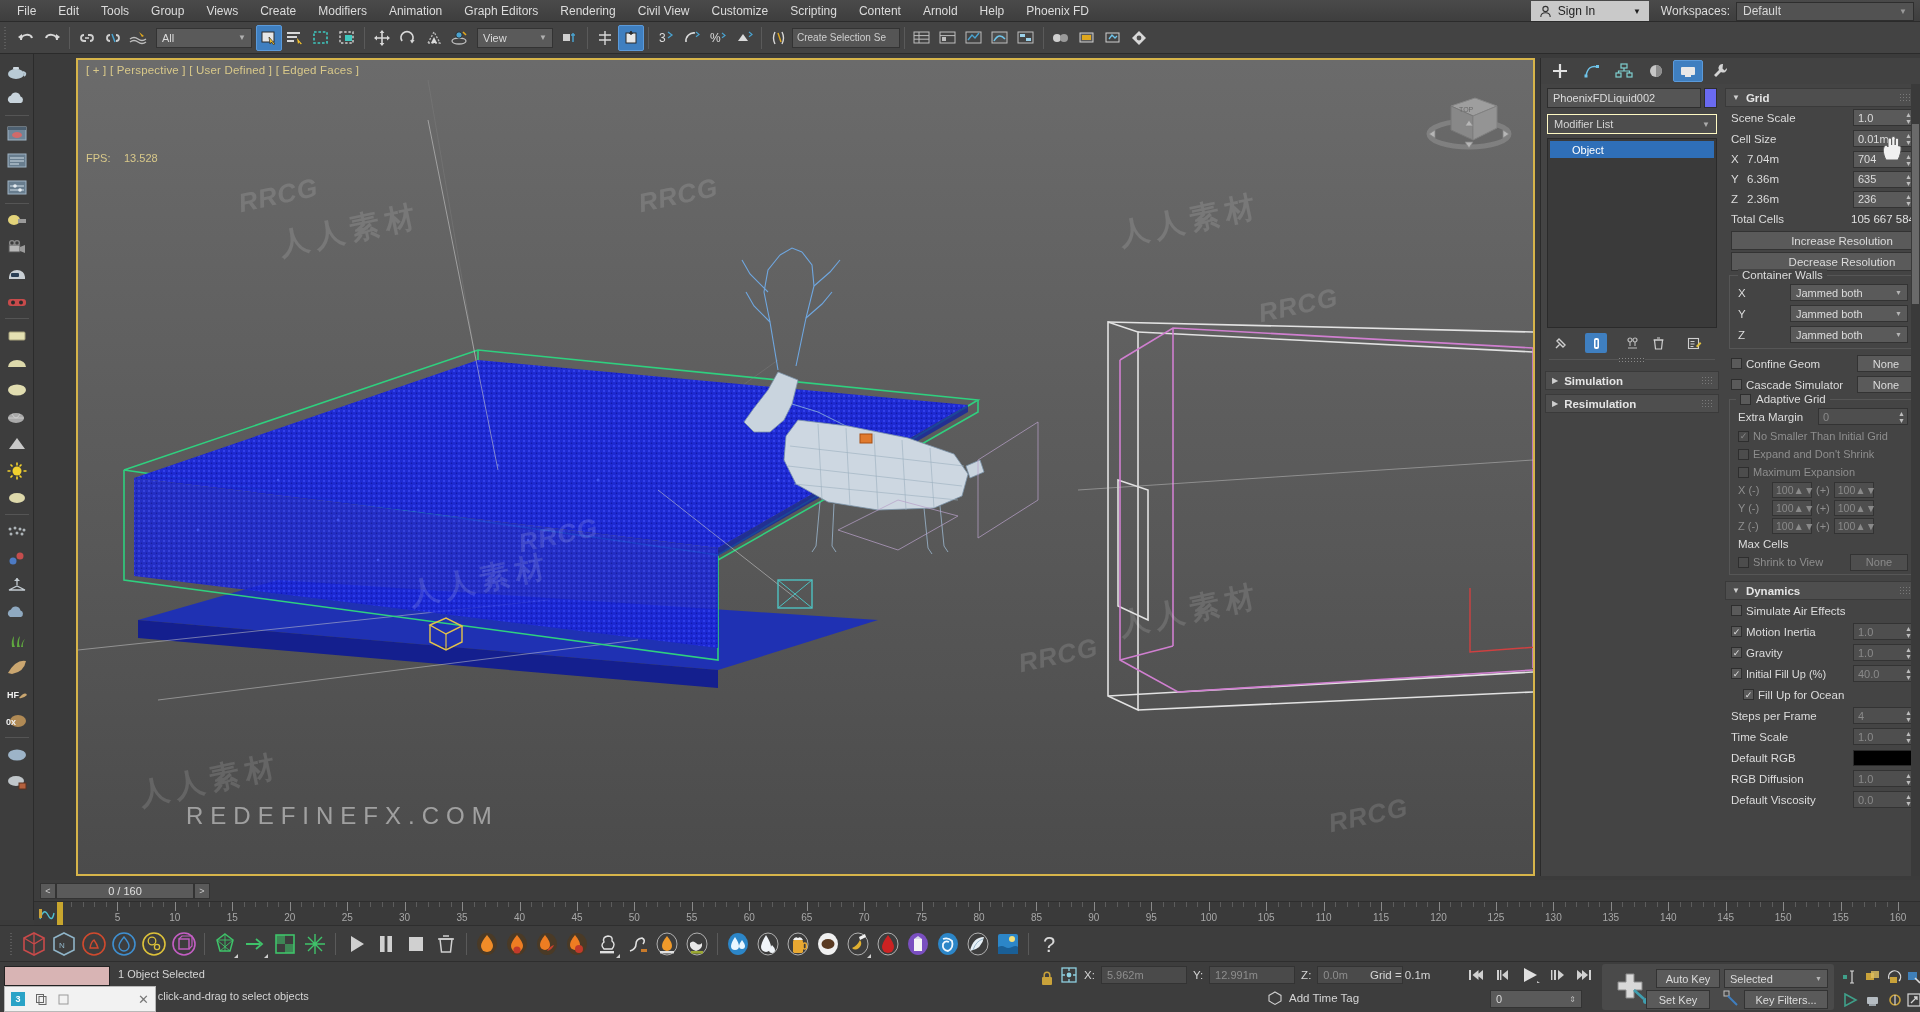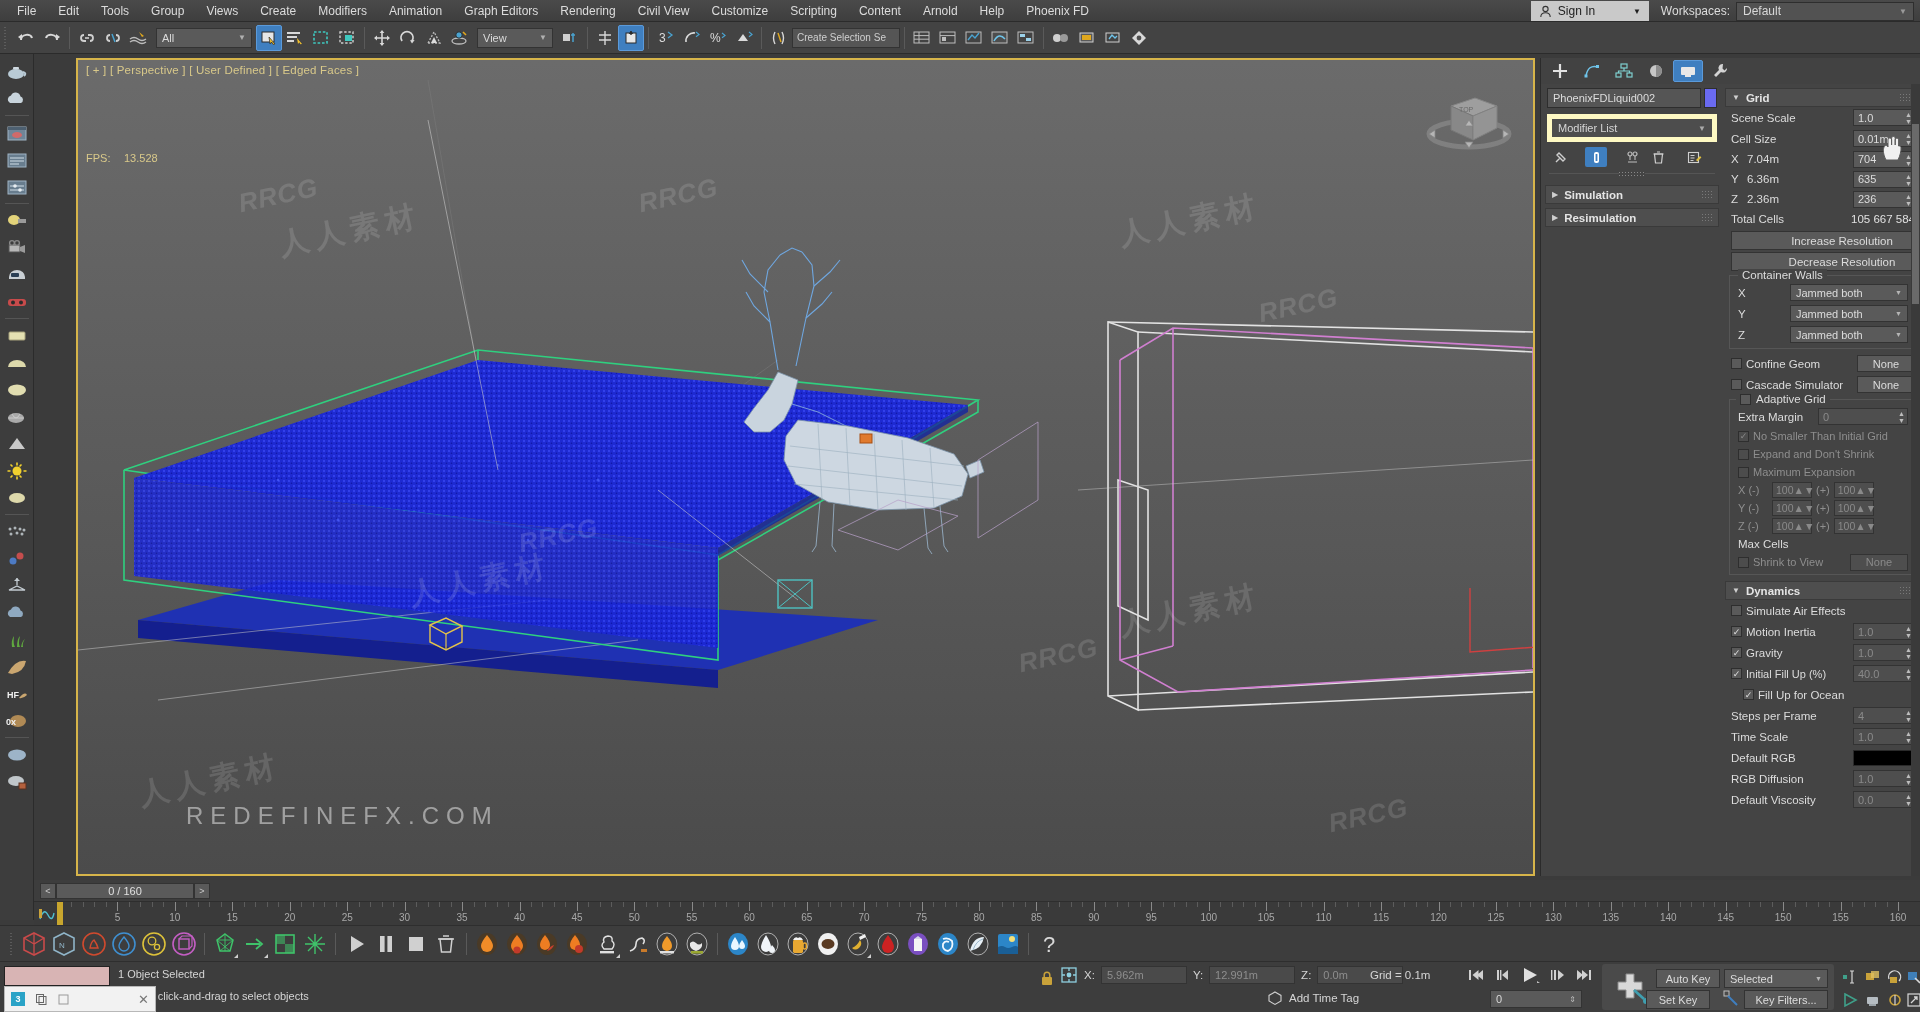--- a/index.html
+++ b/index.html
@@ -128,21 +128,21 @@
   .cp-left { position: absolute; left: 0; top: 26px; width: 182px; }
   .cp-name {
     display: flex; align-items: center; margin: 4px 6px 0 6px; height: 20px;
   }
   .cp-name input {
     flex: 1; height: 20px; background: #555; border: 1px solid #2e2e2e;
     color: #ddd; font-size: 11px; padding: 0 5px; font-family: "Liberation Sans", sans-serif;
   }
   .cp-swatch { width: 20px; height: 20px; background: #6a6af0; border: 1px solid #2e2e2e; margin-left: 3px; }
   .cp-modlist {
-    margin: 6px 6px 0 6px; height: 28px; background: #4d4d4d; border: 5px solid #fef9c3;
+    margin: 6px 6px 0 6px; height: 20px; background: #4d4d4d; border: 1px solid #fef9c3;
     display: flex; align-items: center; padding: 0 6px; font-size: 11px; color: #d5d5d5;
   }
   .cp-modlist .caret { margin-left: auto; font-size: 8px; color: #aaa; }
   .cp-stack {
     margin: 4px 6px 0 6px; height: 190px; background: #3a3a3a; border: 1px solid #2a2a2a;
     padding: 2px;
   }
   .cp-stack-item {
     height: 17px; display: flex; align-items: center; padding-left: 22px;
     font-size: 11px; color: #fff; background: #2f6fb8;
@@ -965,20 +965,23 @@
     </div>
 
     <div class="cp-left">
       <div class="cp-name">
         <input type="text" value="PhoenixFDLiquid002" style="">
         <div class="cp-swatch"></div>
       </div>
       <div class="cp-modlist">
         <span>Modifier List</span>
         <span class="caret">▼</span>
+      </div>
+      <div class="cp-stack">
+        <div class="cp-stack-item">Object</div>
       </div>
       <div class="cp-stackbtns">
         <div class="cp-sb">
           <svg width="15" height="15" viewBox="0 0 15 15">
               <path d="M3 12 l4-4 M6 3 l6 6 -2 2 -6-6z" stroke="#cfcfcf" stroke-width="1.4" fill="none"></path>
             </svg>
         </div>
         <div class="cp-sb" style="width:6px"></div>
         <div class="cp-sb on">
           <svg width="15" height="15" viewBox="0 0 15 15">

